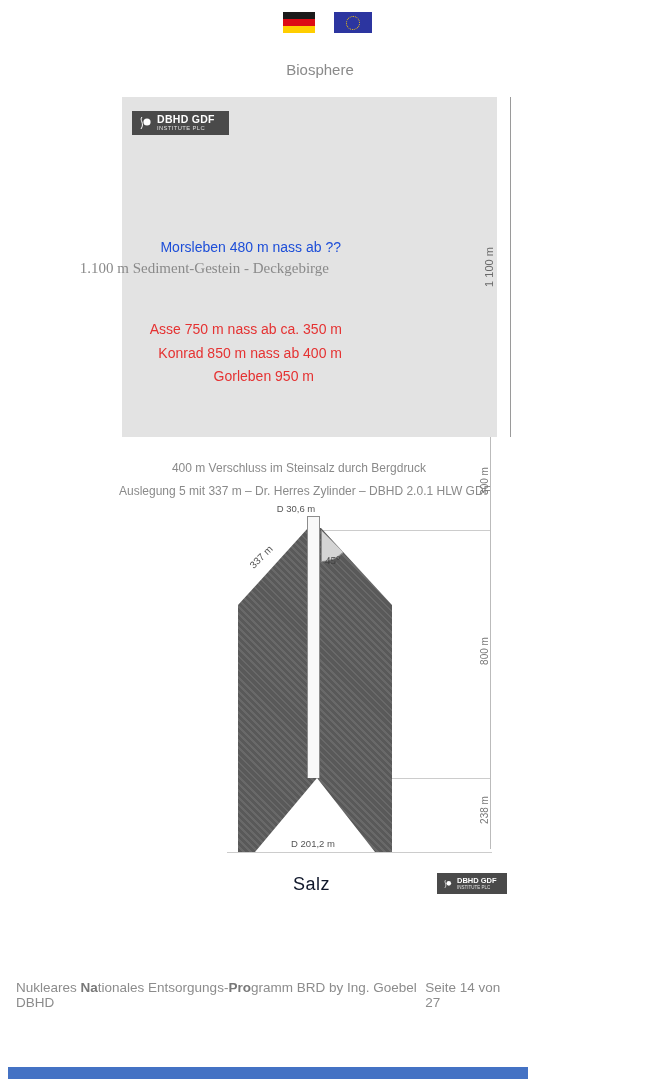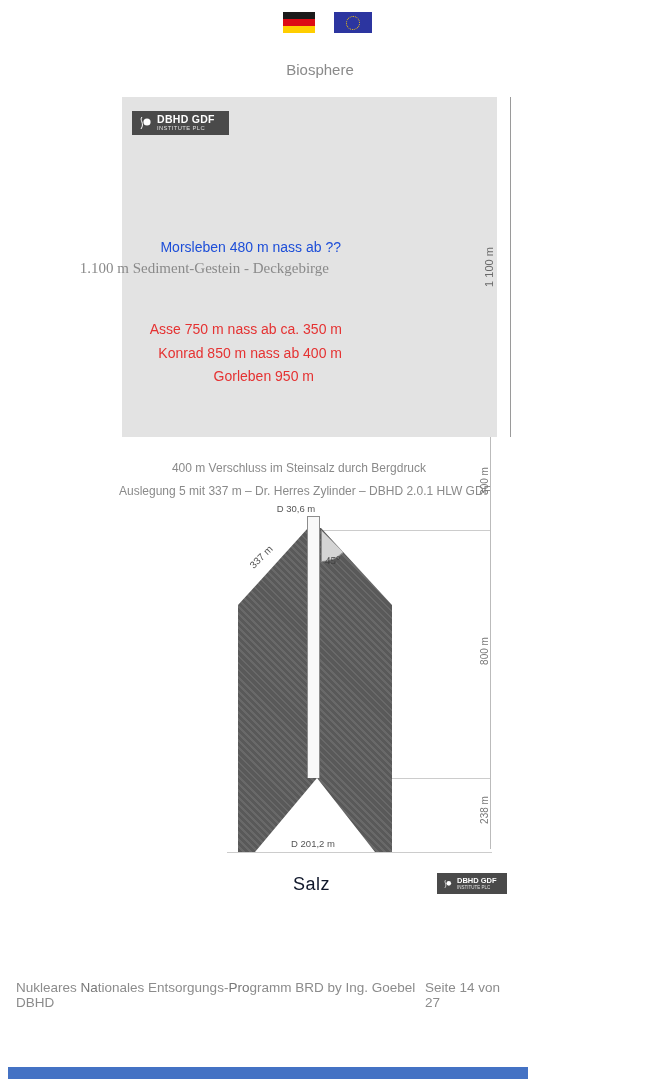--- a/index.html
+++ b/index.html
@@ -55,21 +55,21 @@
   .angle-label{position:absolute;left:325px;top:554px;font-size:11px;color:#3a3a3a;font-family:Liberation Serif, serif;}
   .slope-label{position:absolute;left:261px;top:557px;font-size:10px;color:#555;
                transform:translate(-50%,-50%) rotate(-45deg);white-space:nowrap;}
   .dim{position:absolute;width:60px;text-align:center;font-size:9.5px;color:#555;white-space:nowrap;}
 
   .salz{position:absolute;left:293px;top:867px;font-size:18px;color:#0f172a;letter-spacing:.5px;margin-top:7px;}
 
   .caption{position:absolute;left:16px;top:937px;width:630px;font-size:16px;color:#121212;}
   .footer{position:absolute;left:16px;right:16px;top:980px;display:flex;
           justify-content:space-between;font-size:13.5px;color:#8c8c8c;}
-  .footer b{font-weight:normal;color:#787878;}
+  .footer b{font-weight:bold;color:#787878;}
   .accent-bar{position:absolute;left:8px;top:1067px;width:637px;height:12px;}
 </style>
 </head>
 <body>
 
 <div id="page">
 
   <div class="flag flag-de">
     <i style="background:#1a1a1a"></i>
     <i style="background:#dd0b15"></i>

